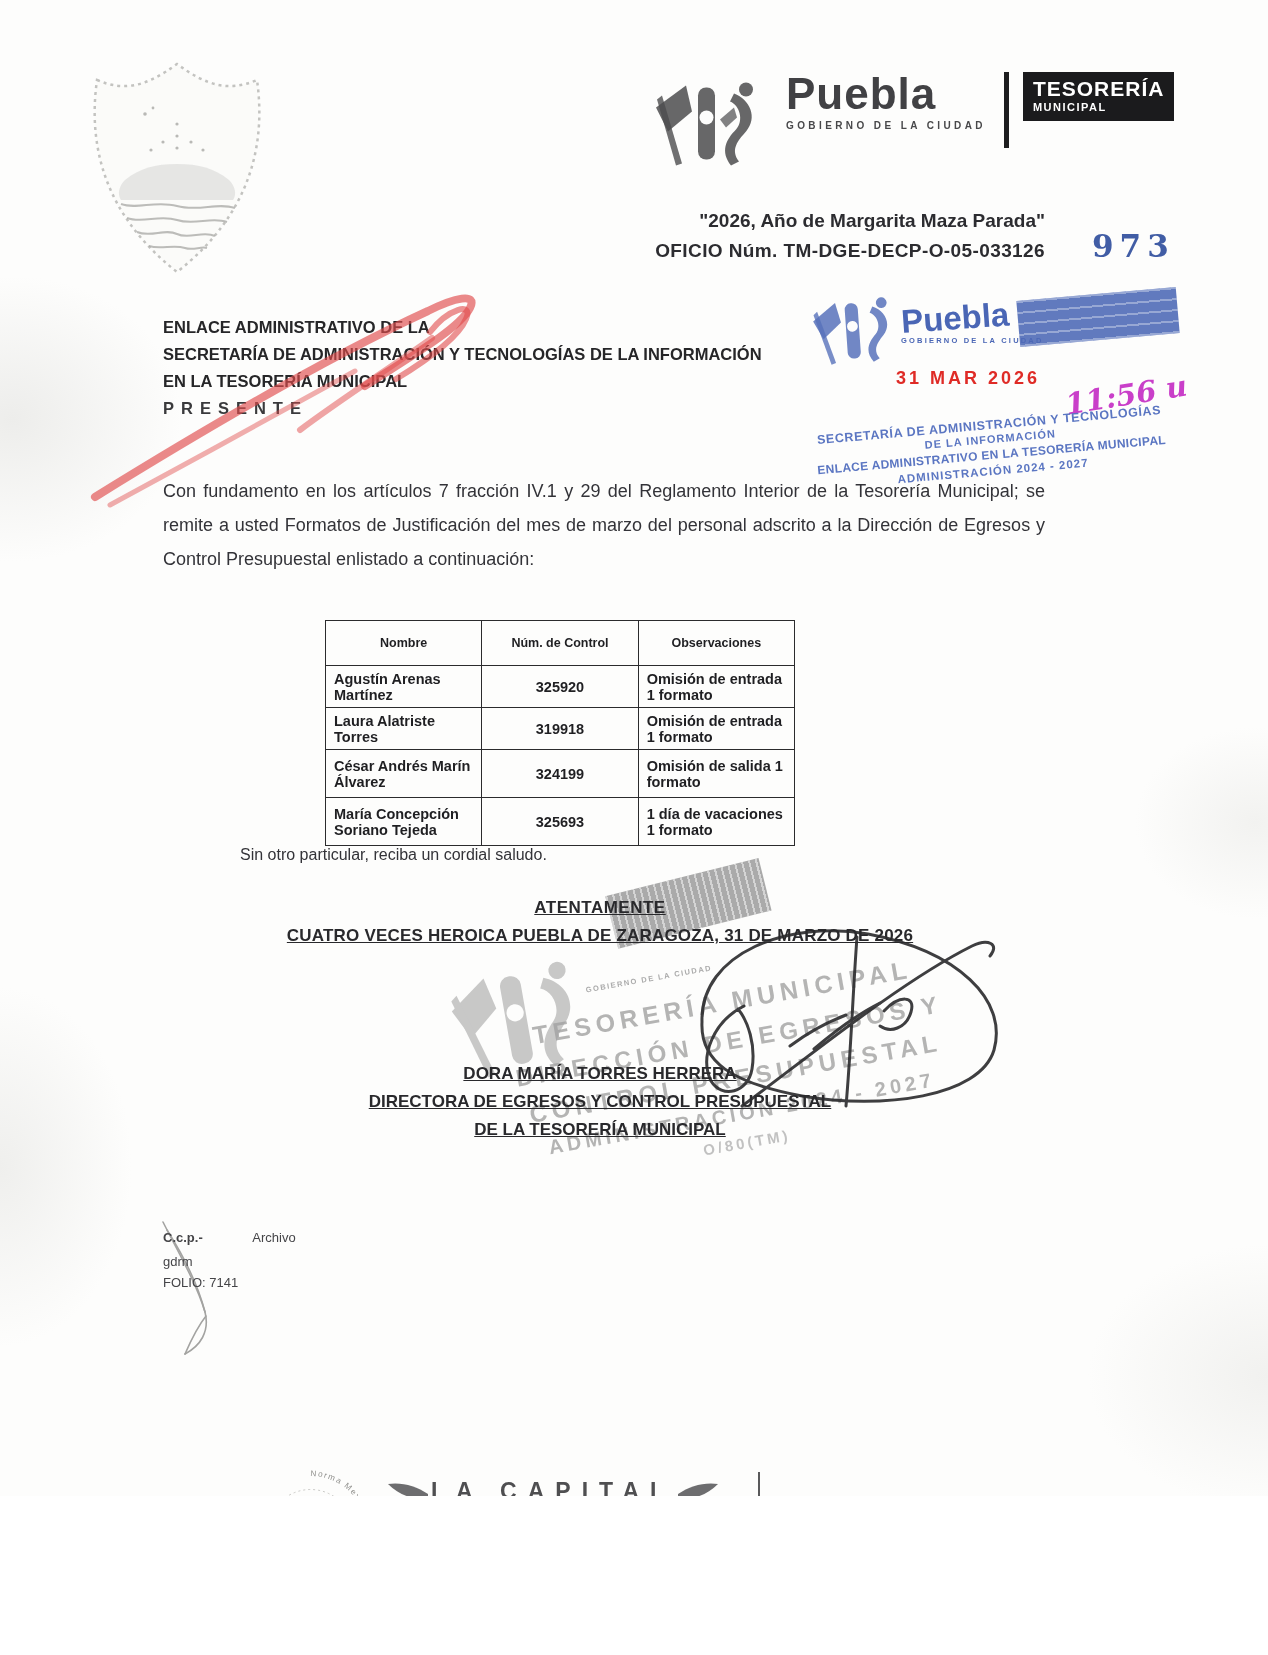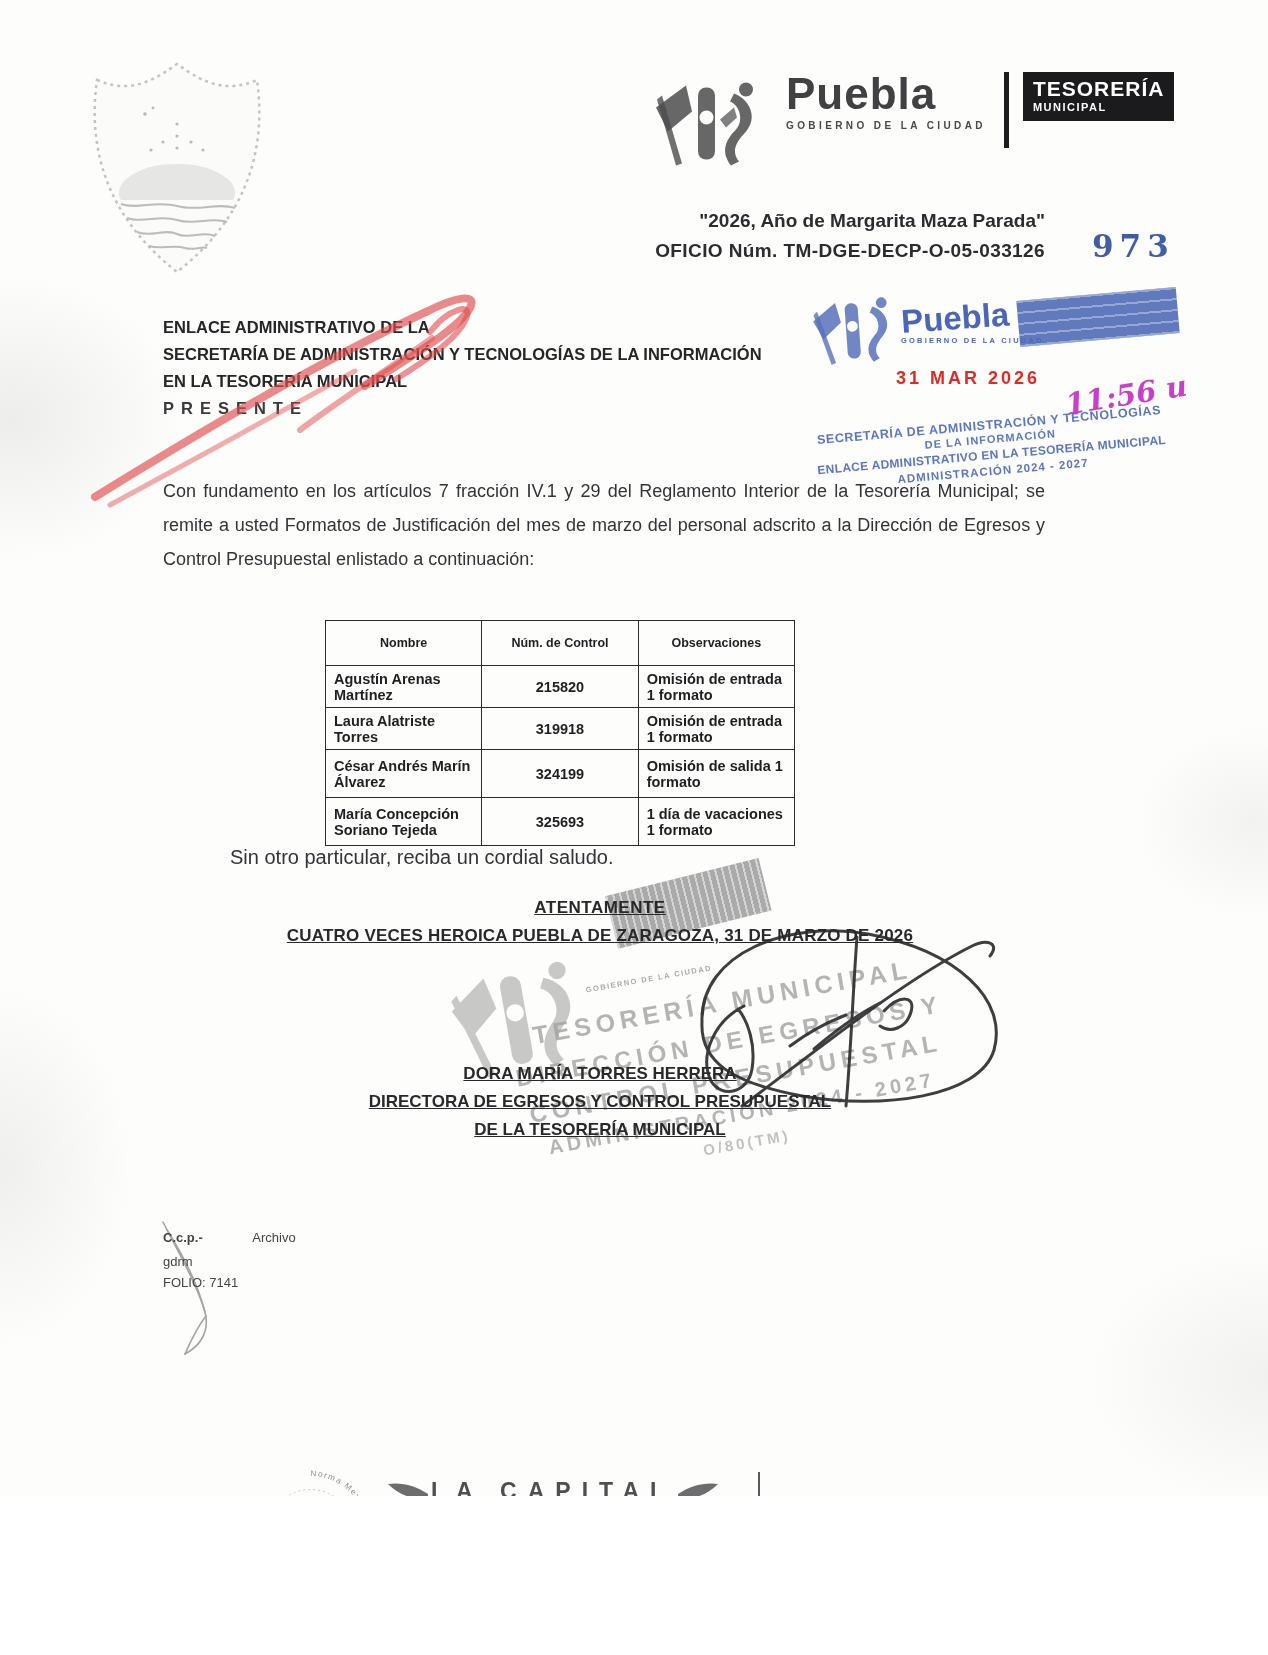--- a/index.html
+++ b/index.html
@@ -54,21 +54,21 @@
   table.justif{border-collapse:collapse;table-layout:fixed;width:470px;}
   table.justif th, table.justif td{border:1.6px solid #2b2b2d;color:#1f1f22;}
   table.justif th{font-size:12.5px;font-weight:700;height:42px;text-align:center;}
   table.justif td{font-size:14.5px;font-weight:600;padding:4px 8px;}
   td.cname{width:172px;text-align:left;}
   td.cnum{width:113px;text-align:center;}
   td.cobs{width:185px;text-align:left;padding-left:11px;}
   tr.r12{height:42px;} tr.r34{height:48px;}
 
   
-  .farewell{font-size:20px;color:#333338;}
+  .farewell{font-size:16px;color:#333338;margin-left:10px;}
   .centerblock{left:170px;width:860px;text-align:center;font-weight:800;color:#29292c;text-decoration:underline;}
   .atent{font-size:17px;letter-spacing:.5px;}
   .citydate{font-size:17px;letter-spacing:.2px;}
   .signer{font-size:17px;line-height:27px;}
 
   
   .gstamp{left:425px;top:868px;width:620px;height:300px;transform:rotate(-10deg);color:#a2a2a2;}
   .gstamp .gbox{position:absolute;left:205px;top:2px;width:158px;height:54px;background:#8f8f8f;opacity:.75;
     background-image:repeating-linear-gradient(90deg, rgba(255,255,255,.5) 0 2px, rgba(143,143,143,0) 2px 7px);transform:rotate(-4deg);}
   .gstamp .gsub{position:absolute;left:168px;top:92px;font-size:7.5px;letter-spacing:1.5px;font-weight:700;color:#ababab;}
@@ -188,21 +188,21 @@
     <thead>
       <tr>
         <th>Nombre</th>
         <th>Núm. de Control</th>
         <th>Observaciones</th>
       </tr>
     </thead>
     <tbody>
       <tr class="r12">
         <td class="cname">Agustín Arenas Martínez</td>
-        <td class="cnum">215820</td>
+        <td class="cnum">325920</td>
         <td class="cobs">Omisión de entrada 1 formato</td>
       </tr>
       <tr class="r12">
         <td class="cname">Laura Alatriste Torres</td>
         <td class="cnum">319918</td>
         <td class="cobs">Omisión de entrada 1 formato</td>
       </tr>
       <tr class="r34">
         <td class="cname">César Andrés Marín Álvarez</td>
         <td class="cnum">324199</td>

